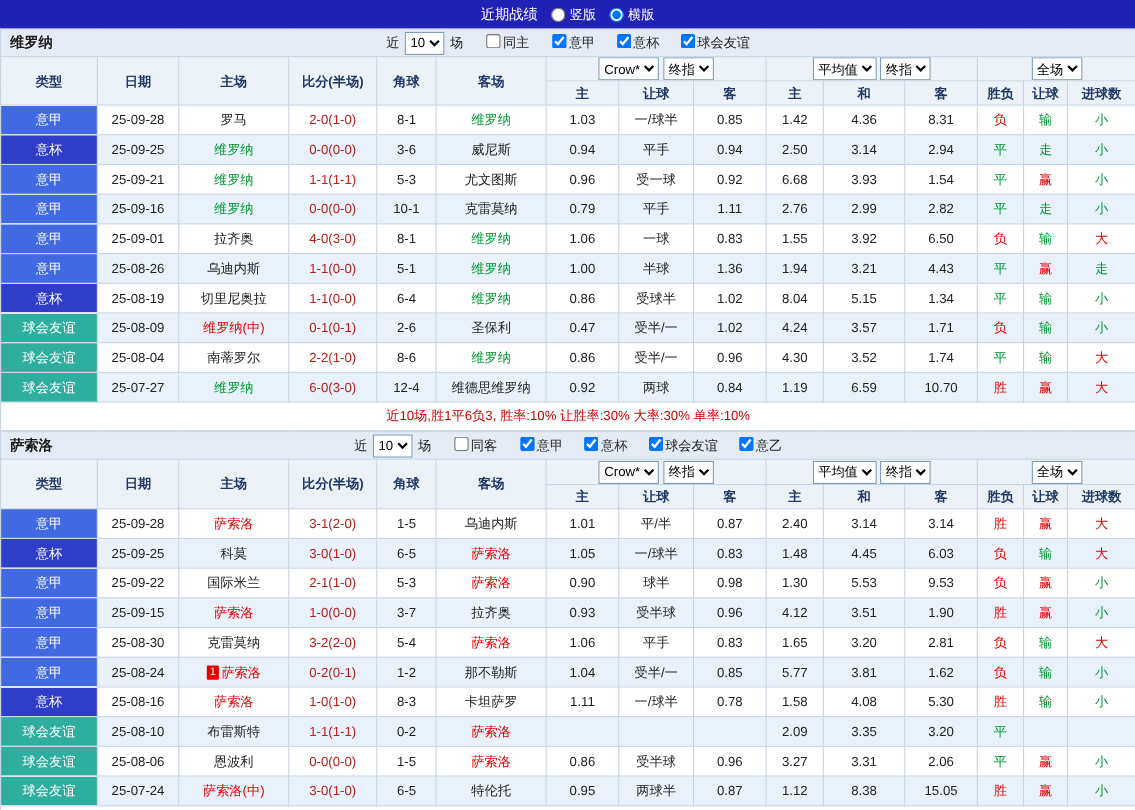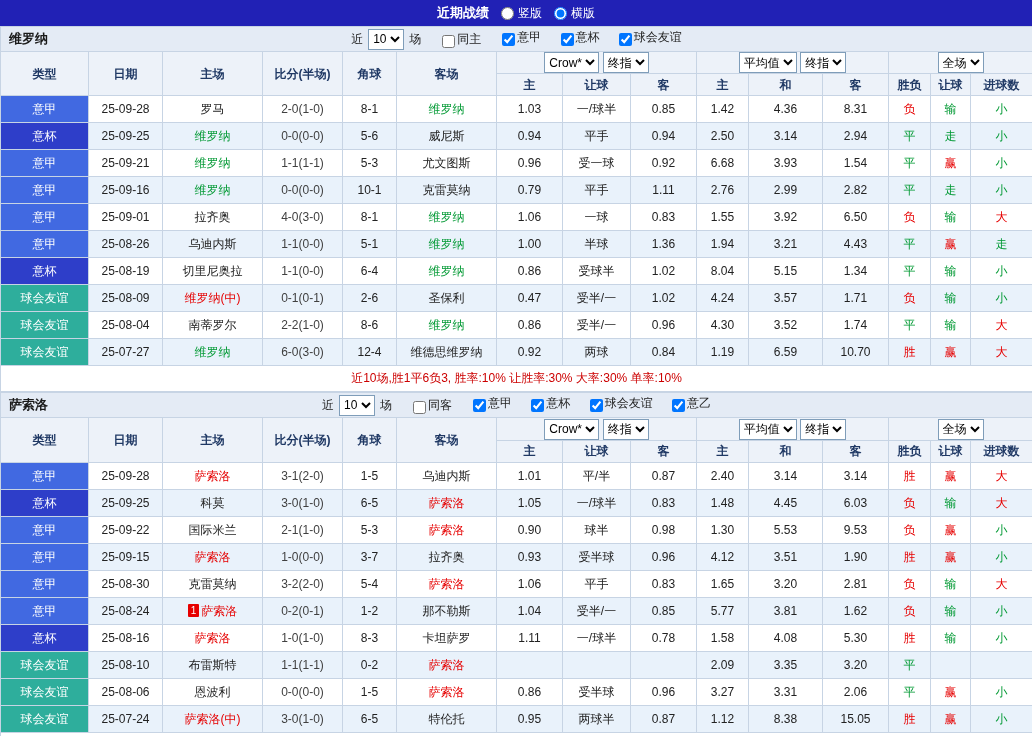--- a/index.html
+++ b/index.html
@@ -4,47 +4,47 @@
 <style>
   * { box-sizing: border-box; }
   body { margin: 0; background: #fff; font-family: "Liberation Sans", "DejaVu Sans", sans-serif; }
   .page { width: 1032px; margin: 0; background: #fff; }
 
   .topbar {
     height: 26px; background: #2121B5; color: #fff;
     display: flex; align-items: center; justify-content: center; gap: 12px;
     font-size: 13px;
   }
-  .topbar .title { font-weight: bold; text-align: center; }
+  .topbar .title { font-weight: normal; text-align: center; }
   .radio-label { display: inline-flex; align-items: center; gap: 4px; font-size: 12px; cursor: pointer; }
   input[type=radio], input[type=checkbox] { margin: 0; width: 13px; height: 13px; }
 
   table.grid { width: 1032px; border-collapse: collapse; table-layout: fixed; font-size: 12px; color: #222; }
   .grid th, .grid td {
     border: 1px solid #C7D4E4; text-align: center; padding: 0;
     overflow: hidden; white-space: nowrap;
   }
   .grid td { height: 26px; line-height: 26px; }
 
   .filter-row th { background: #E4EBF5; height: 24px; font-weight: normal; }
   .filter-flex { position: relative; display: flex; align-items: center; justify-content: center; height: 24px; }
   .team-name { position: absolute; left: 8px; font-weight: bold; color: #1a1a1a; font-size: 13px; }
   .filters { display: flex; align-items: center; gap: 5px; font-size: 12px; }
-  .filters label { display: inline-flex; align-items: flex-end; gap: 2px; cursor: pointer; margin-left: 16px; }
+  .filters label { display: inline-flex; align-items: flex-start; gap: 2px; cursor: pointer; margin-left: 16px; }
   .lf { margin-left: 2px; }
 
   .hdr th, .hdr2 th { background: #EDF2F9; color: #1F3864; font-weight: bold; height: 22px; line-height: 20px; font-size: 12px; }
   select { font-size: 12px; height: 21px; padding: 0; border: 1px solid #7f9db9; background: #fff; vertical-align: middle; }
 
   tr.match-row:nth-of-type(even) { background: #E9F2FB; }
   .type-cell { color: #fff; }
   .lg-a   { background: #4169E1; }
   .lg-cup { background: #2E3EC9; }
   .lg-fr  { background: #2EAE9C; }
-  .score  { color: #404040; }
+  .score  { color: #b91c1c; }
   .c-red   { color: #E60000; }
   .c-green { color: #009933; }
 
   .badge {
     display: inline-block; background: #E60000; color: #fff;
     font-size: 10px; line-height: 13px; height: 13px; padding: 0 3px;
     margin-right: 2px; border-radius: 1px; vertical-align: 1px;
   }
   .badge:empty { display: none; }
 
@@ -169,21 +169,21 @@
           <td class="c-red">负</td>
           <td class="c-green">输</td>
           <td class="c-green">小</td>
         </tr>
 
         <tr class="match-row">
           <td class="type-cell lg-cup">意杯</td>
           <td>25-09-25</td>
           <td><span class="c-green">维罗纳</span></td>
           <td class="score">0-0(0-0)</td>
-          <td>5-6</td>
+          <td>3-6</td>
           <td><span>威尼斯</span></td>
           <td>0.94</td>
           <td>平手</td>
           <td>0.94</td>
           <td>2.50</td>
           <td>3.14</td>
           <td>2.94</td>
           <td class="c-green">平</td>
           <td class="c-green">走</td>
           <td class="c-green">小</td>

